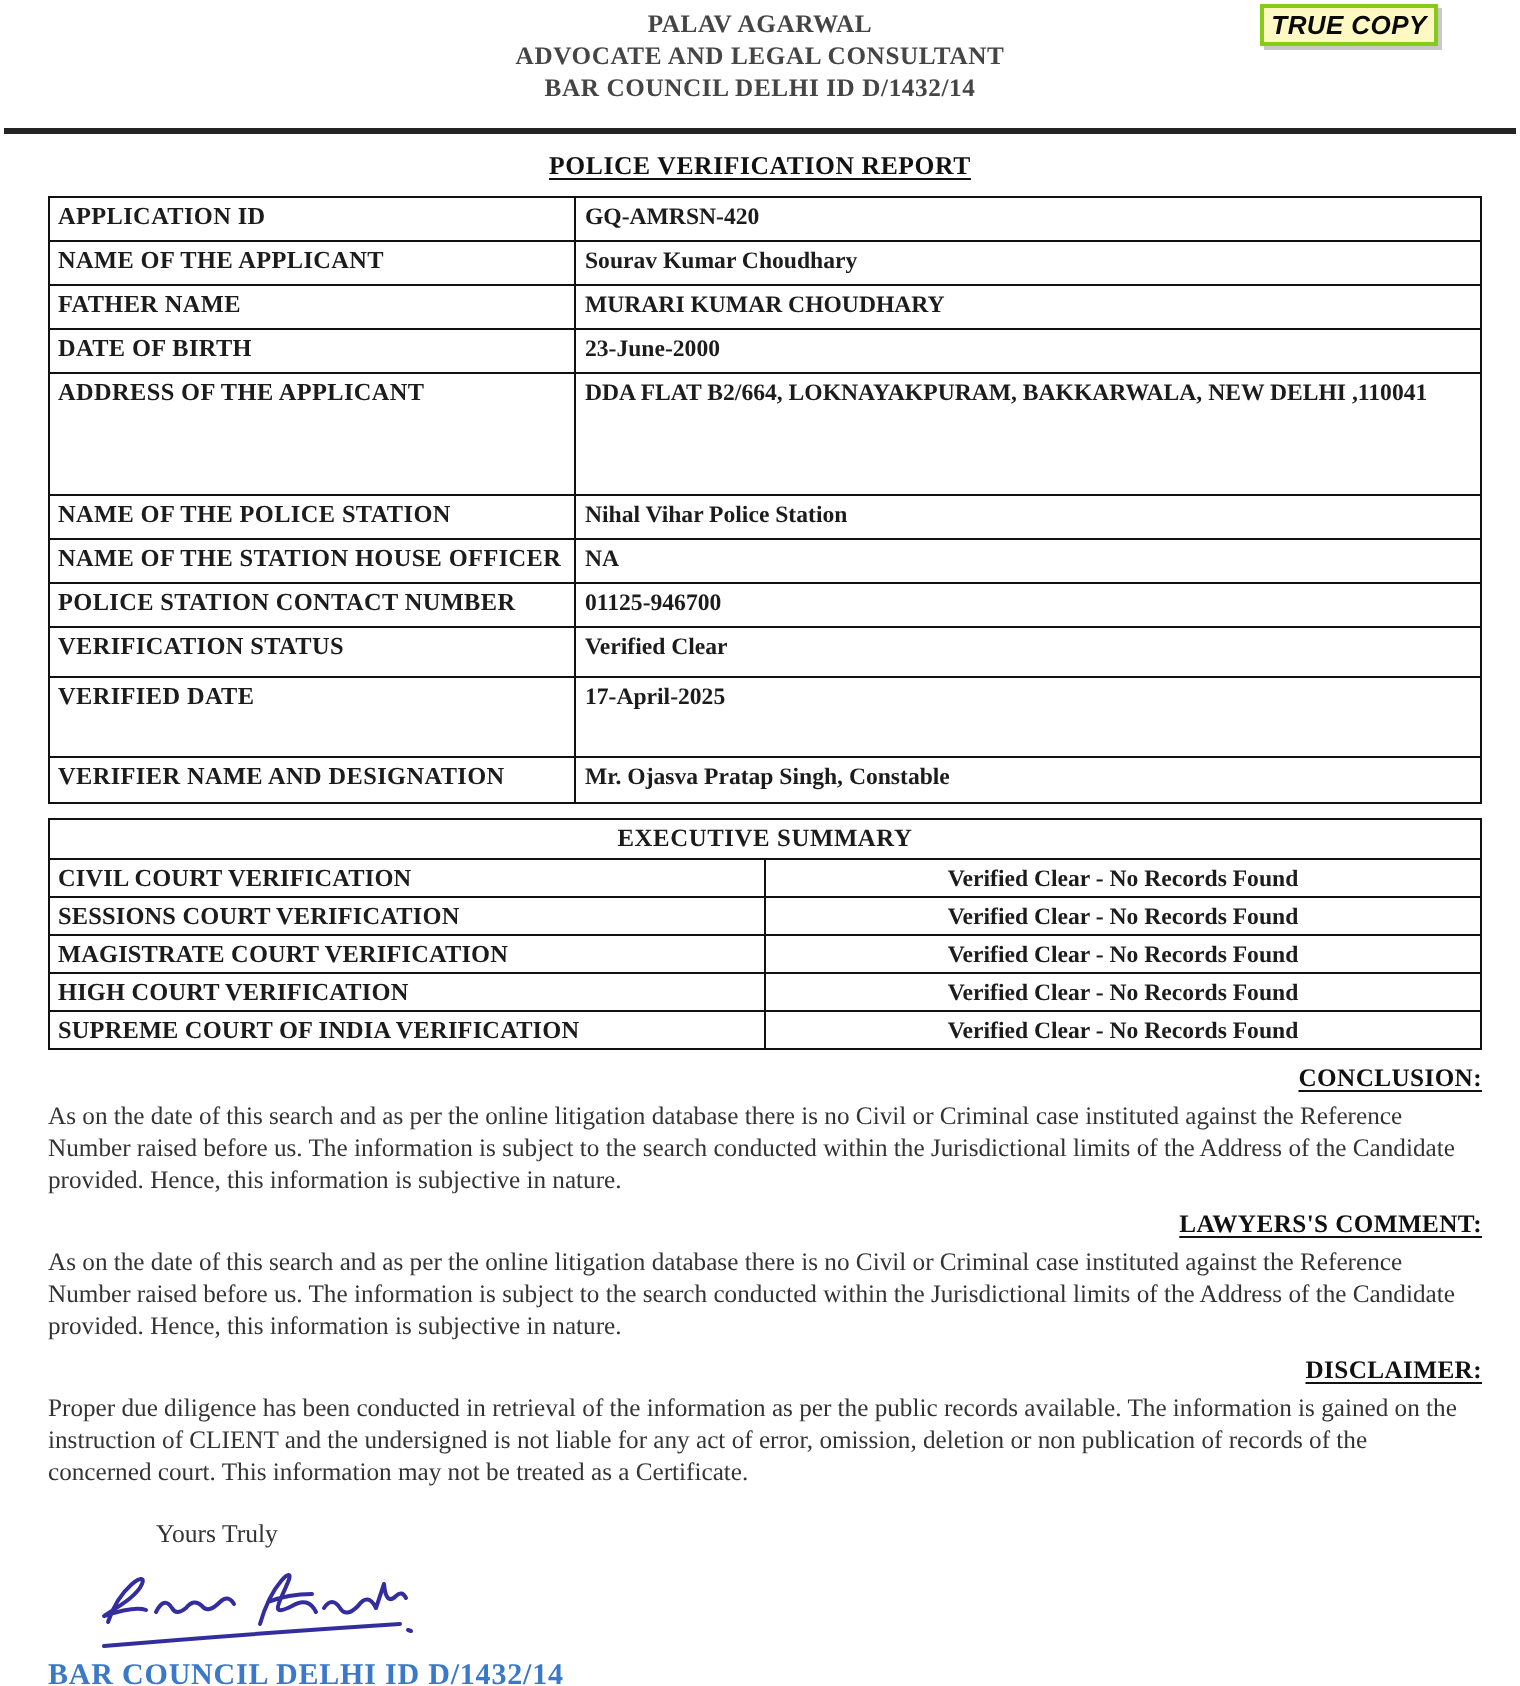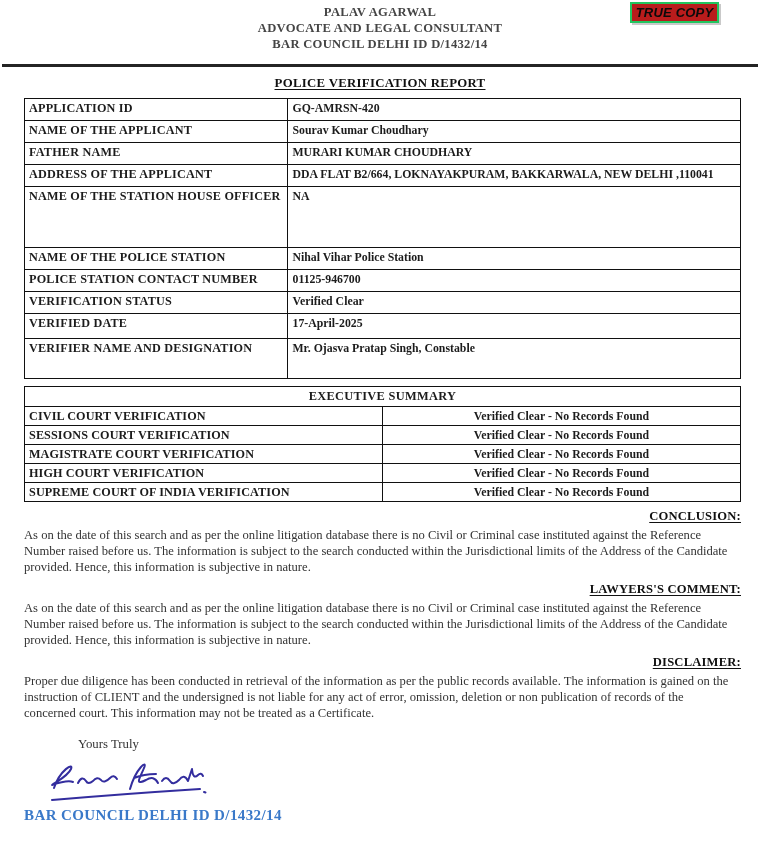--- a/index.html
+++ b/index.html
@@ -22,32 +22,32 @@
     line-height: 16px;
     color: #454545;
     letter-spacing: 0.3px;
   }
   .stamp {
     position: absolute;
     top: 2px;
     right: 41px;
     width: 89px;
     height: 21px;
-    border: 2px solid #22c55e;
+    border: 2px solid #84cc16;
     box-shadow: 2px 2px 0 #c9c9c9;
     display: flex;
     align-items: center;
     justify-content: center;
     font-family: "Liberation Sans", "DejaVu Sans", sans-serif;
     font-weight: bold;
     font-style: italic;
     font-size: 13px;
     letter-spacing: 0.2px;
     color: #0a0a0a;
-    background: #b91c1c;
+    background: #fef9c3;
   }
   .top-rule {
     margin: 12px 2px 0 2px;
     height: 3px;
     background: #242424;
   }
 
   
   .report-title {
     text-align: center;
@@ -157,30 +157,34 @@
           </tr>
           <tr>
             <td class="lbl">NAME OF THE APPLICANT</td>
             <td class="val">Sourav Kumar Choudhary</td>
           </tr>
           <tr>
             <td class="lbl">FATHER NAME</td>
             <td class="val">MURARI KUMAR CHOUDHARY</td>
           </tr>
           <tr>
+            <td class="lbl">DATE OF BIRTH</td>
+            <td class="val">23-June-2000</td>
+          </tr>
+          <tr>
             <td class="lbl">ADDRESS OF THE APPLICANT</td>
             <td class="val">DDA FLAT B2/664, LOKNAYAKPURAM, BAKKARWALA, NEW DELHI ,110041</td>
           </tr>
           <tr>
+            <td class="lbl">NAME OF THE POLICE STATION</td>
+            <td class="val">Nihal Vihar Police Station</td>
+          </tr>
+          <tr>
             <td class="lbl">NAME OF THE STATION HOUSE OFFICER</td>
             <td class="val">NA</td>
-          </tr>
-          <tr>
-            <td class="lbl">NAME OF THE POLICE STATION</td>
-            <td class="val">Nihal Vihar Police Station</td>
           </tr>
           <tr>
             <td class="lbl">POLICE STATION CONTACT NUMBER</td>
             <td class="val">01125-946700</td>
           </tr>
           <tr>
             <td class="lbl">VERIFICATION STATUS</td>
             <td class="val">Verified Clear</td>
           </tr>
           <tr>

